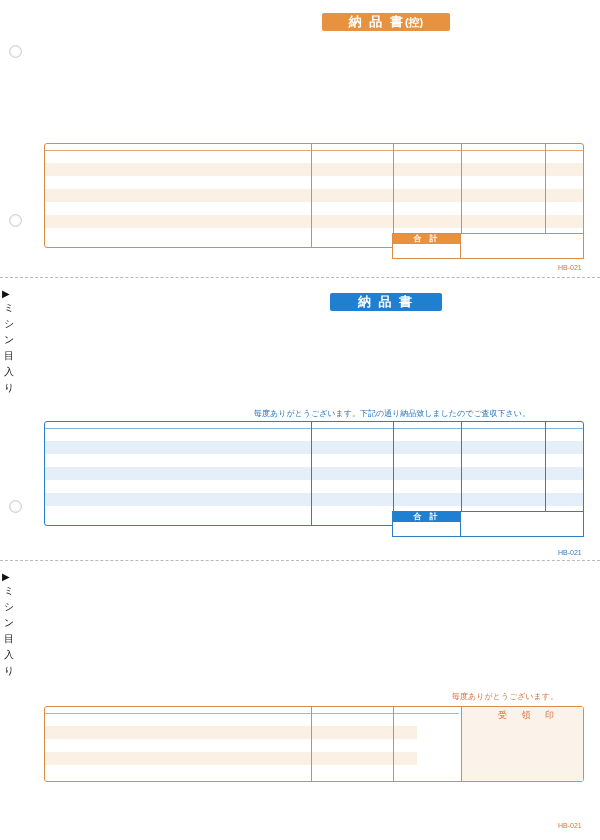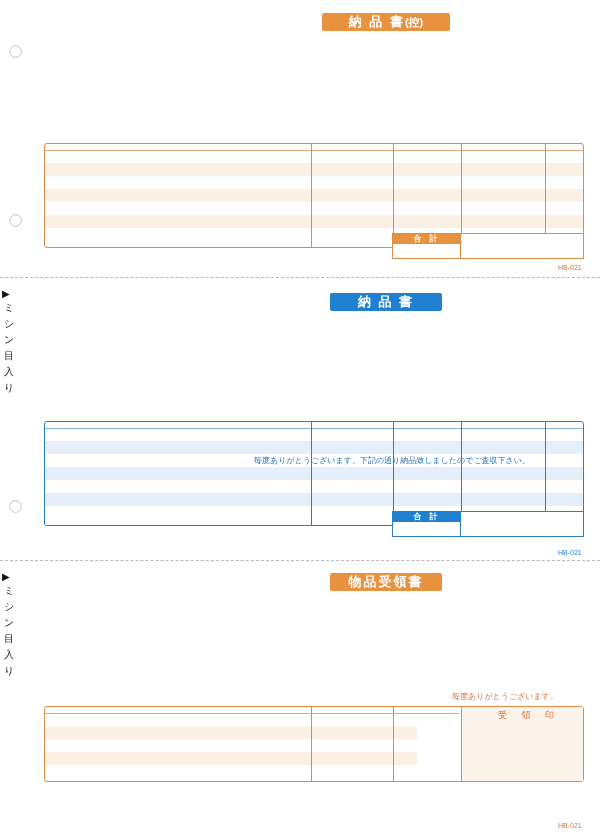--- a/index.html
+++ b/index.html
@@ -77,21 +77,21 @@
     height:10px;line-height:10px;
     font-size:8px;font-weight:bold;color:#ffffff;
     text-align:center;letter-spacing:3px;
   }
   .totallabel.orange{background:#e8913e;}
   .totallabel.blue{background:#1f7fd0;}
 
   .note{
     position:absolute;font-size:8px;white-space:nowrap;
   }
-  .note.blue{color:#1f6fbf;margin-top:47px;}
+  .note.blue{color:#1f6fbf;}
   .note.orange{color:#d9713a;}
 
   .formcode{
     position:absolute;font-size:7px;letter-spacing:0;
   }
   .formcode.orange{color:#d9713a;}
   .formcode.blue{color:#2b7fc4;}
 
   .receipt-stamp{
     position:absolute;
@@ -163,21 +163,20 @@
 
   <div class="perf" style="top:560px;"></div>
   <div class="perf-arrow" style="left:2px;top:572px;">▶</div>
   <div class="perf-mark" style="left:2px;top:585px;">ミ</div>
   <div class="perf-mark" style="left:2px;top:601px;">シ</div>
   <div class="perf-mark" style="left:2px;top:617px;">ン</div>
   <div class="perf-mark" style="left:2px;top:633px;">目</div>
   <div class="perf-mark" style="left:2px;top:649px;">入</div>
   <div class="perf-mark" style="left:2px;top:665px;">り</div>
 
-  <div class="title orange" style="left:330px;top:573px;width:112px;">物品受領書</div>
 
   <div class="note orange" style="left:452px;top:691px;">毎度ありがとうございます。</div>
 
   <div class="form orange" style="left:44px;top:706px;width:540px;height:76px;">
     <div class="shadebox" style="left:416px;top:0;right:0;bottom:0;"></div>
     <div class="stripe orange" style="top:19px;height:13px;width:372px;"></div>
     <div class="stripe orange" style="top:45px;height:13px;width:372px;"></div>
     <div class="hline orange" style="top:6px;right:124px;"></div>
     <div class="vline orange" style="left:266px;"></div>
     <div class="vline orange" style="left:348px;"></div>

